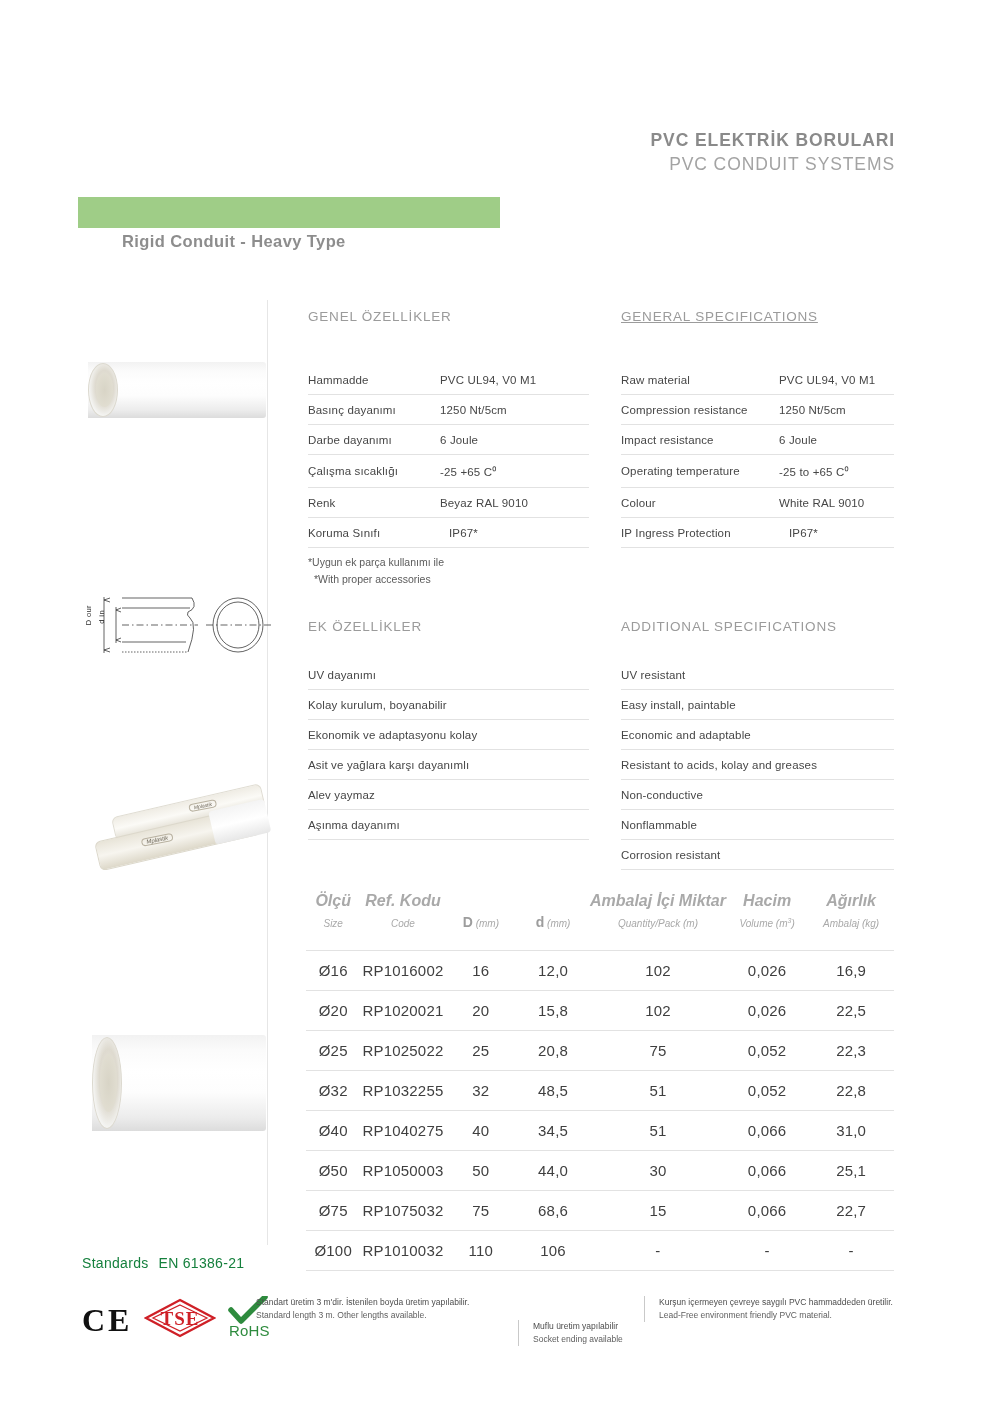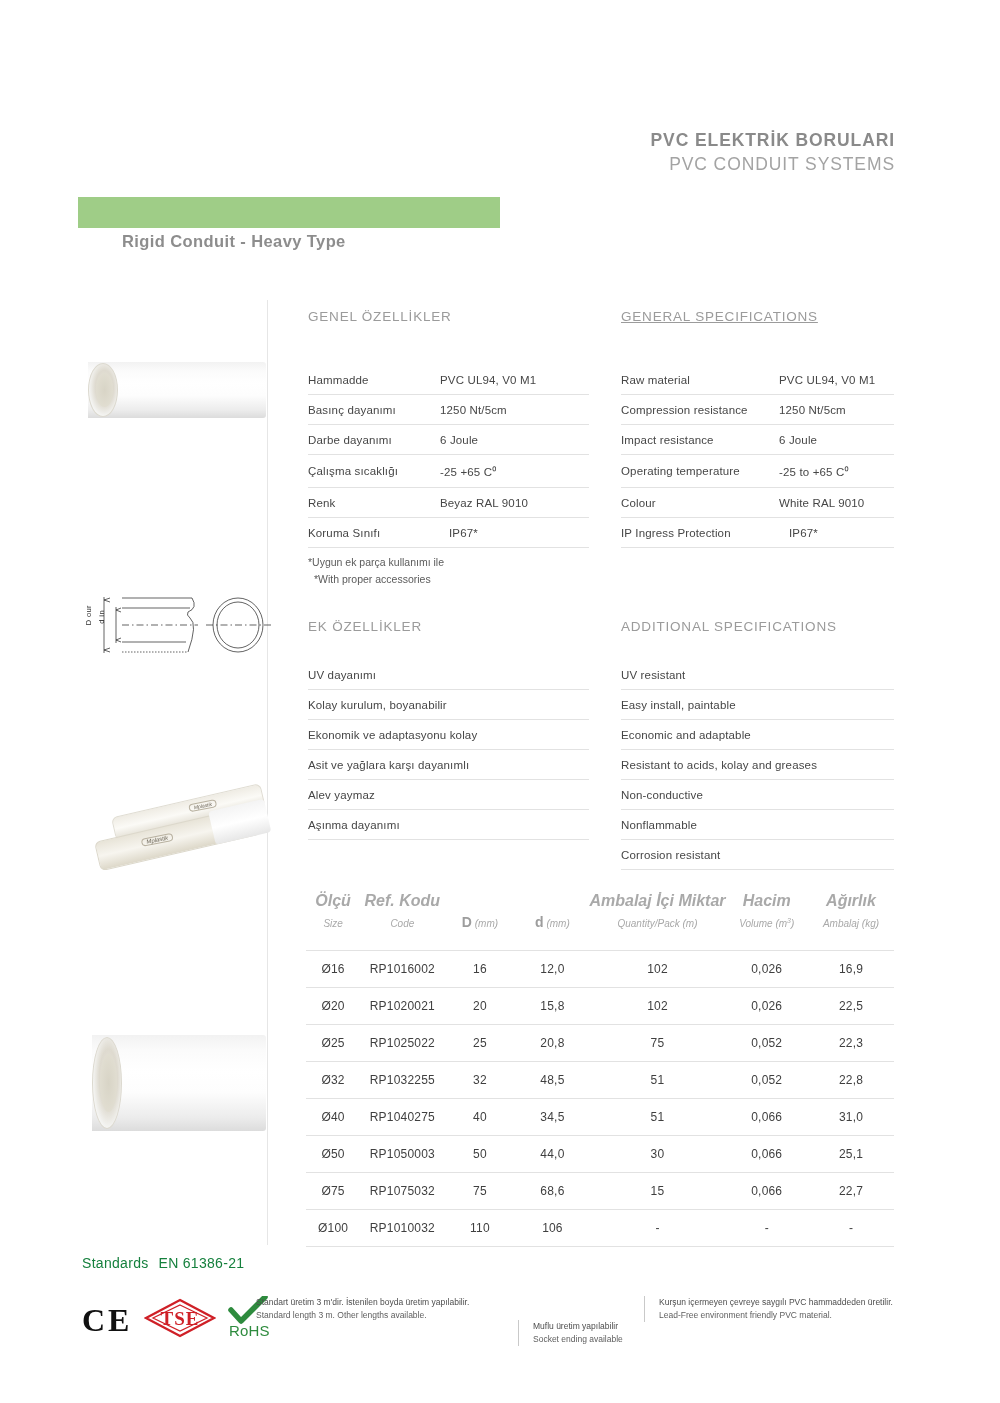--- a/index.html
+++ b/index.html
@@ -238,21 +238,21 @@
   }
   .dim-table thead td .en-h .big {
     font-size: 14px;
     font-style: normal;
     font-weight: bold;
     color: #9d9d9d;
   }
   .dim-table thead td .en-h sup { font-size: 7px; }
   .dim-table thead tr.hdr-bottom td { padding-bottom: 18px; }
   .dim-table tbody td {
-    font-size: 12px;
+    font-size: 15px;
     color: #3f3f3f;
     text-align: center;
     padding: 11px 0 11px 0;
     border-bottom: 1px solid #e2e2e2;
     letter-spacing: 0.2px;
   }
   .dim-table tbody tr:first-child td { border-top: 1px solid #e2e2e2; }
 
   
   .standards {

